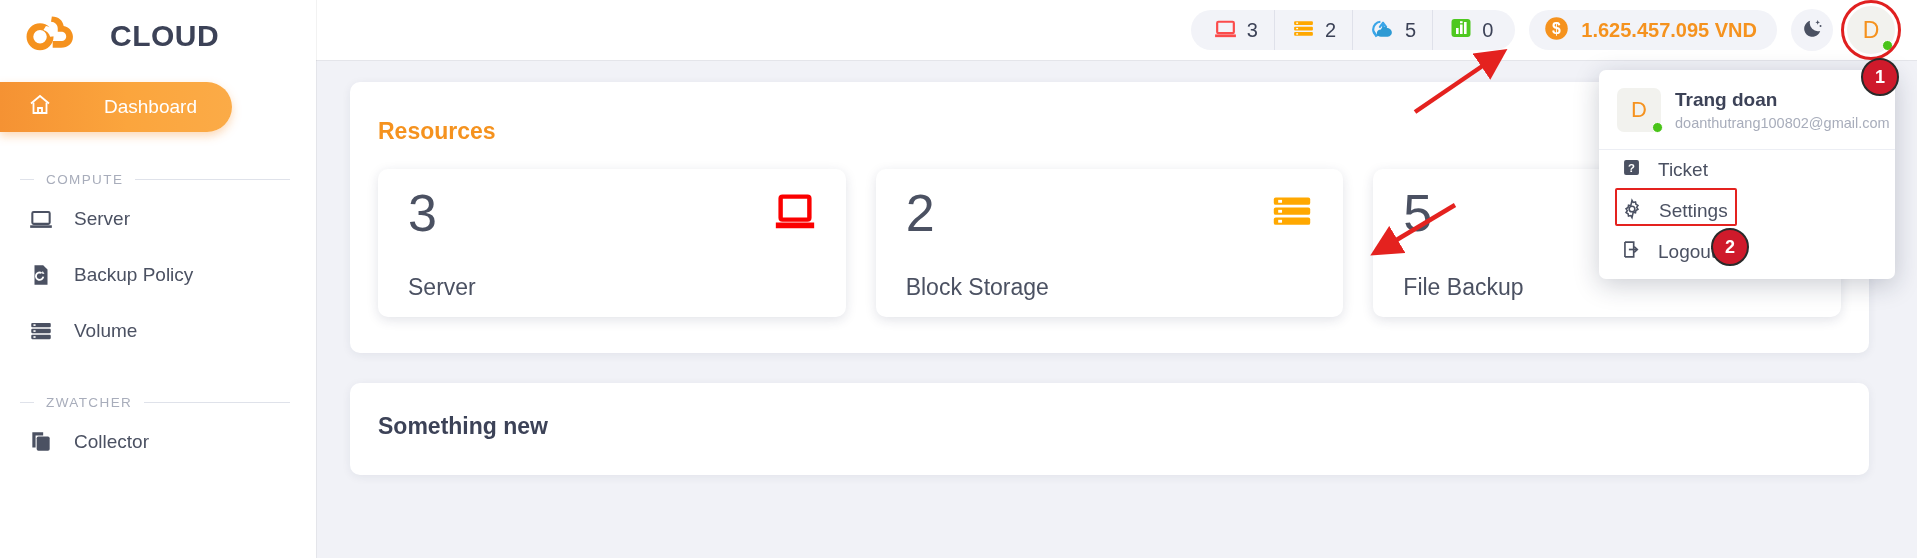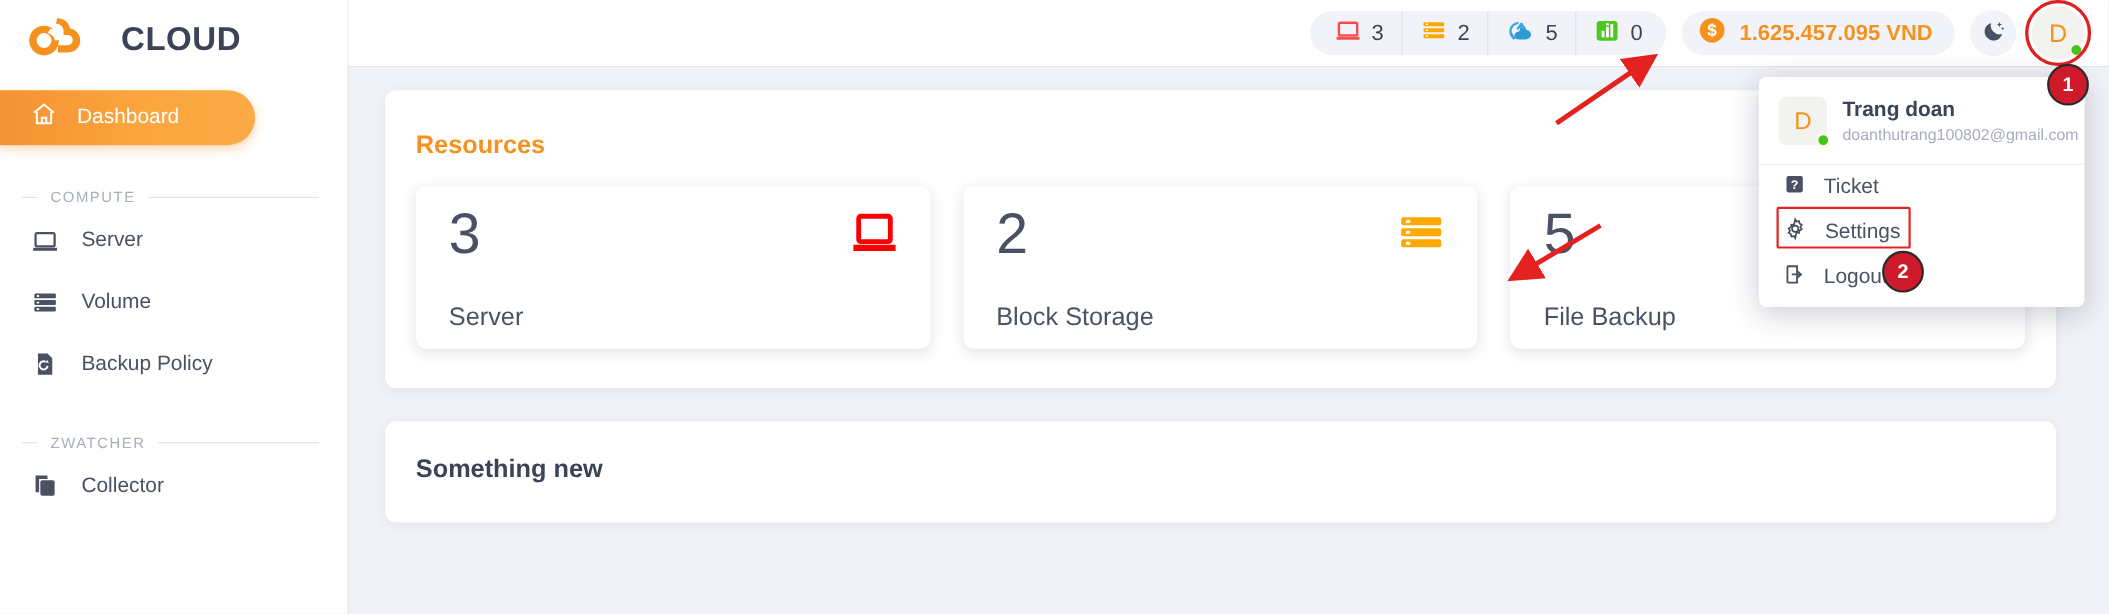--- a/index.html
+++ b/index.html
@@ -30,21 +30,21 @@
   }
   .nav-active {
     position: relative;
     display: flex; align-items: center; gap: 18px;
     height: 50px; margin: 12px 84px 0 0; padding-left: 28px;
     border-radius: 0 26px 26px 0;
     background: linear-gradient(90deg,#f59233 0%,#fba53d 55%,#fbab47 100%);
     color: #ffffff; font-size: 19px;
     box-shadow: 0 4px 10px rgba(245,146,51,.35);
   }
-  .nav-active .nav-label { font-size: 19px; }
+  .nav-active .nav-label { font-size: 19px; margin-left: 34px; }
   .section-head {
     display: flex; align-items: center; gap: 12px;
     margin: 40px 26px 0 20px;
     color: #a8adbb; font-size: 13.5px; letter-spacing: 1.4px;
   }
   .section-head::before {
     content: ""; width: 14px; height: 1px; background: #dfe2ea; flex: none;
   }
   .section-head::after {
     content: ""; flex: 1; height: 1px; background: #dfe2ea;
@@ -235,40 +235,40 @@
           <rect x="4" y="5.5" width="16" height="11" rx="1.2"></rect>
           <path d="M2 19h20" stroke-width="2.4"></path>
         </svg>
       </span>
       <span>Server</span>
     </div>
 
     <div class="nav-item">
       <span class="nav-ico">
         <svg viewBox="0 0 24 24" width="26" height="26">
+          <path d="M6 3h8l4 4v14H6z" fill="#4b5162"></path>
+          <path d="M12.5 10.2a3.4 3.4 0 101.6 3.3" fill="none" stroke="#fff" stroke-width="1.7"></path>
+          <path d="M13.6 8.3l-.9 2.4 2.5.4z" fill="#fff"></path>
+        </svg>
+      </span>
+      <span>Backup Policy</span>
+    </div>
+
+    <div class="nav-item">
+      <span class="nav-ico">
+        <svg viewBox="0 0 24 24" width="26" height="26">
           <rect x="3" y="4.5" width="18" height="4" rx="1" fill="#4b5162"></rect>
           <rect x="3" y="10" width="18" height="4" rx="1" fill="#4b5162"></rect>
           <rect x="3" y="15.5" width="18" height="4" rx="1" fill="#4b5162"></rect>
           <rect x="5" y="5.8" width="2" height="1.5" fill="#fff"></rect>
           <rect x="5" y="11.3" width="2" height="1.5" fill="#fff"></rect>
           <rect x="5" y="16.8" width="2" height="1.5" fill="#fff"></rect>
         </svg>
       </span>
       <span>Volume</span>
-    </div>
-
-    <div class="nav-item">
-      <span class="nav-ico">
-        <svg viewBox="0 0 24 24" width="26" height="26">
-          <path d="M6 3h8l4 4v14H6z" fill="#4b5162"></path>
-          <path d="M12.5 10.2a3.4 3.4 0 101.6 3.3" fill="none" stroke="#fff" stroke-width="1.7"></path>
-          <path d="M13.6 8.3l-.9 2.4 2.5.4z" fill="#fff"></path>
-        </svg>
-      </span>
-      <span>Backup Policy</span>
     </div>
 
     <div class="section-head">
       <span>ZWATCHER</span>
     </div>
 
     <div class="nav-item">
       <span class="nav-ico">
         <svg viewBox="0 0 24 24" width="26" height="26">
           <path d="M4 3h10v3H7v11H4z" fill="#4b5162"></path>

